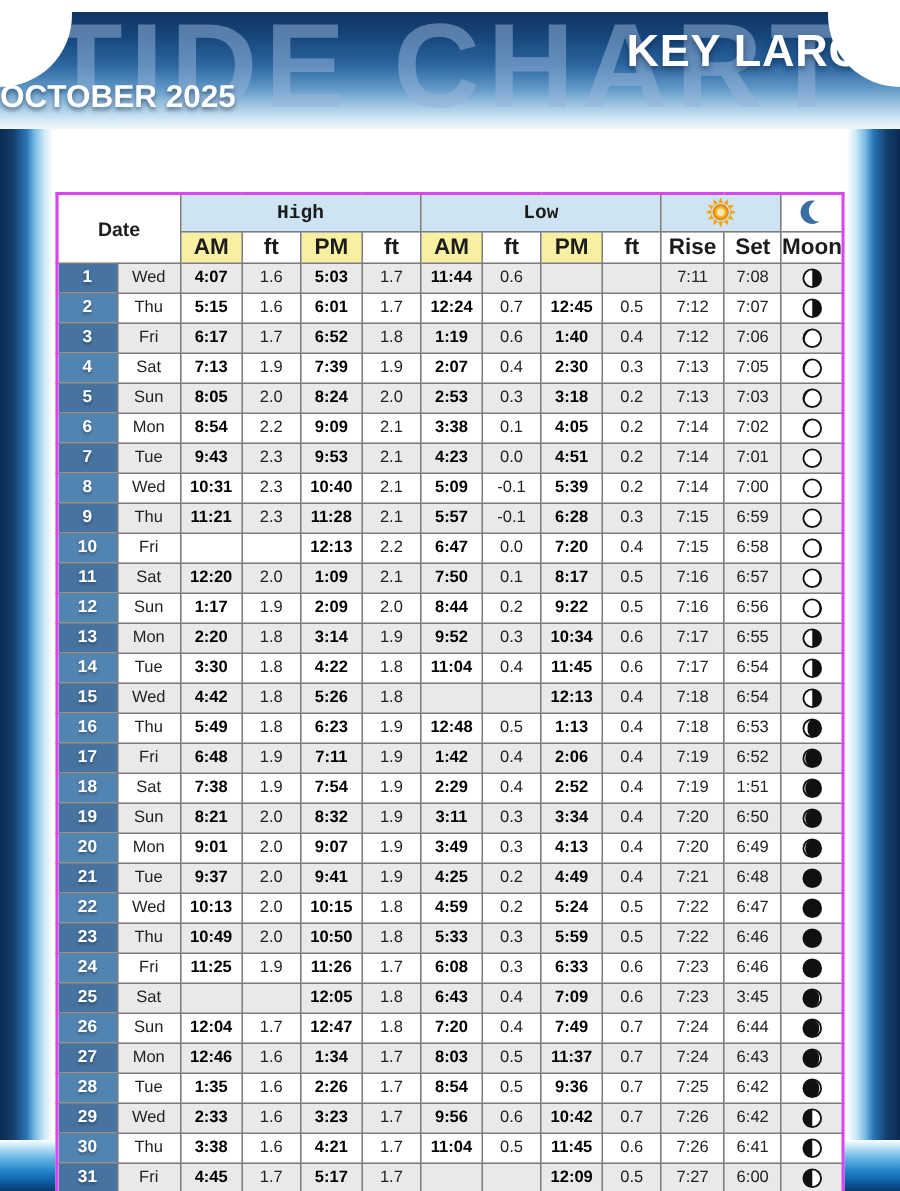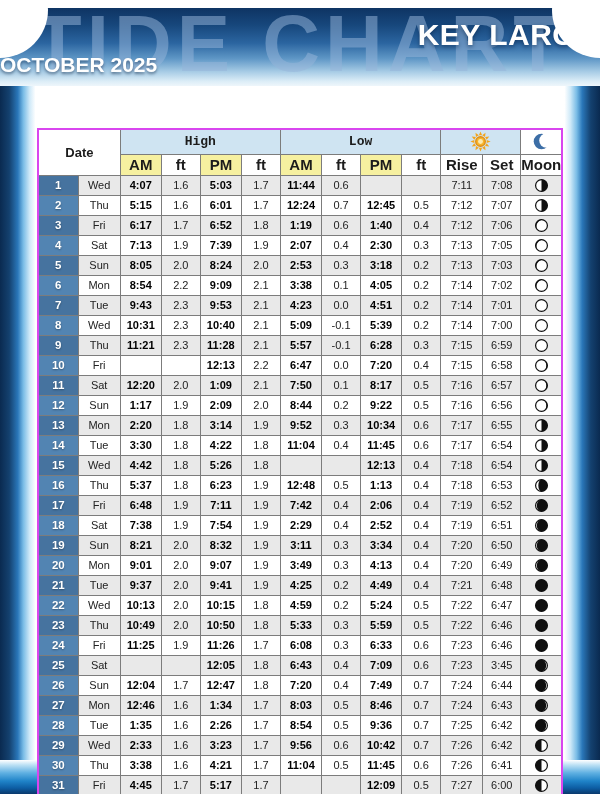--- a/index.html
+++ b/index.html
@@ -429,21 +429,21 @@
             <td class="c-sun">7:18</td>
             <td class="c-sun">6:54</td>
             <td class="c-moon"><svg viewBox="0 0 16 16" width="15" height="15" aria-hidden="true">
                 <circle cx="8" cy="8" r="6.3" fill="#ffffff" stroke="#101010" stroke-width="1.3"></circle>
                 <path d="M8 1.7 A6.3 6.3 0 0 1 8 14.3 Z" fill="#101010"></path>
               </svg></td>
           </tr>
           <tr class="even">
             <td class="c-day">16</td>
             <td class="c-dow">Thu</td>
-            <td class="c-time">5:37</td>
+            <td class="c-time">5:49</td>
             <td class="c-ft">1.8</td>
             <td class="c-time">6:23</td>
             <td class="c-ft">1.9</td>
             <td class="c-time">12:48</td>
             <td class="c-ft">0.5</td>
             <td class="c-time">1:13</td>
             <td class="c-ft">0.4</td>
             <td class="c-sun">7:18</td>
             <td class="c-sun">6:53</td>
             <td class="c-moon"><svg viewBox="0 0 16 16" width="15" height="15" aria-hidden="true">
@@ -451,21 +451,21 @@
                 <path d="M8 1.7 A6.3 6.3 0 0 1 8 14.3 A3.4 6.3 0 0 1 8 1.7 Z" fill="#101010"></path>
               </svg></td>
           </tr>
           <tr class="odd">
             <td class="c-day">17</td>
             <td class="c-dow">Fri</td>
             <td class="c-time">6:48</td>
             <td class="c-ft">1.9</td>
             <td class="c-time">7:11</td>
             <td class="c-ft">1.9</td>
-            <td class="c-time">7:42</td>
+            <td class="c-time">1:42</td>
             <td class="c-ft">0.4</td>
             <td class="c-time">2:06</td>
             <td class="c-ft">0.4</td>
             <td class="c-sun">7:19</td>
             <td class="c-sun">6:52</td>
             <td class="c-moon"><svg viewBox="0 0 16 16" width="15" height="15" aria-hidden="true">
                 <circle cx="8" cy="8" r="6.3" fill="#ffffff" stroke="#101010" stroke-width="1.3"></circle>
                 <path d="M8 1.7 A6.3 6.3 0 0 1 8 14.3 A5 6.3 0 0 1 8 1.7 Z" fill="#101010"></path>
               </svg></td>
           </tr>
@@ -474,21 +474,21 @@
             <td class="c-dow">Sat</td>
             <td class="c-time">7:38</td>
             <td class="c-ft">1.9</td>
             <td class="c-time">7:54</td>
             <td class="c-ft">1.9</td>
             <td class="c-time">2:29</td>
             <td class="c-ft">0.4</td>
             <td class="c-time">2:52</td>
             <td class="c-ft">0.4</td>
             <td class="c-sun">7:19</td>
-            <td class="c-sun">6:51</td>
+            <td class="c-sun">1:51</td>
             <td class="c-moon"><svg viewBox="0 0 16 16" width="15" height="15" aria-hidden="true">
                 <circle cx="8" cy="8" r="6.3" fill="#ffffff" stroke="#101010" stroke-width="1.3"></circle>
                 <path d="M8 1.7 A6.3 6.3 0 0 1 8 14.3 A5 6.3 0 0 1 8 1.7 Z" fill="#101010"></path>
               </svg></td>
           </tr>
           <tr class="odd">
             <td class="c-day">19</td>
             <td class="c-dow">Sun</td>
             <td class="c-time">8:21</td>
             <td class="c-ft">2.0</td>
@@ -629,21 +629,21 @@
           </tr>
           <tr class="odd">
             <td class="c-day">27</td>
             <td class="c-dow">Mon</td>
             <td class="c-time">12:46</td>
             <td class="c-ft">1.6</td>
             <td class="c-time">1:34</td>
             <td class="c-ft">1.7</td>
             <td class="c-time">8:03</td>
             <td class="c-ft">0.5</td>
-            <td class="c-time">8:46</td>
+            <td class="c-time">11:37</td>
             <td class="c-ft">0.7</td>
             <td class="c-sun">7:24</td>
             <td class="c-sun">6:43</td>
             <td class="c-moon"><svg viewBox="0 0 16 16" width="15" height="15" aria-hidden="true">
                 <circle cx="8" cy="8" r="6.3" fill="#ffffff" stroke="#101010" stroke-width="1.3"></circle>
                 <path d="M8 1.7 A6.3 6.3 0 0 0 8 14.3 A5 6.3 0 0 0 8 1.7 Z" fill="#101010"></path>
               </svg></td>
           </tr>
           <tr class="even">
             <td class="c-day">28</td>

